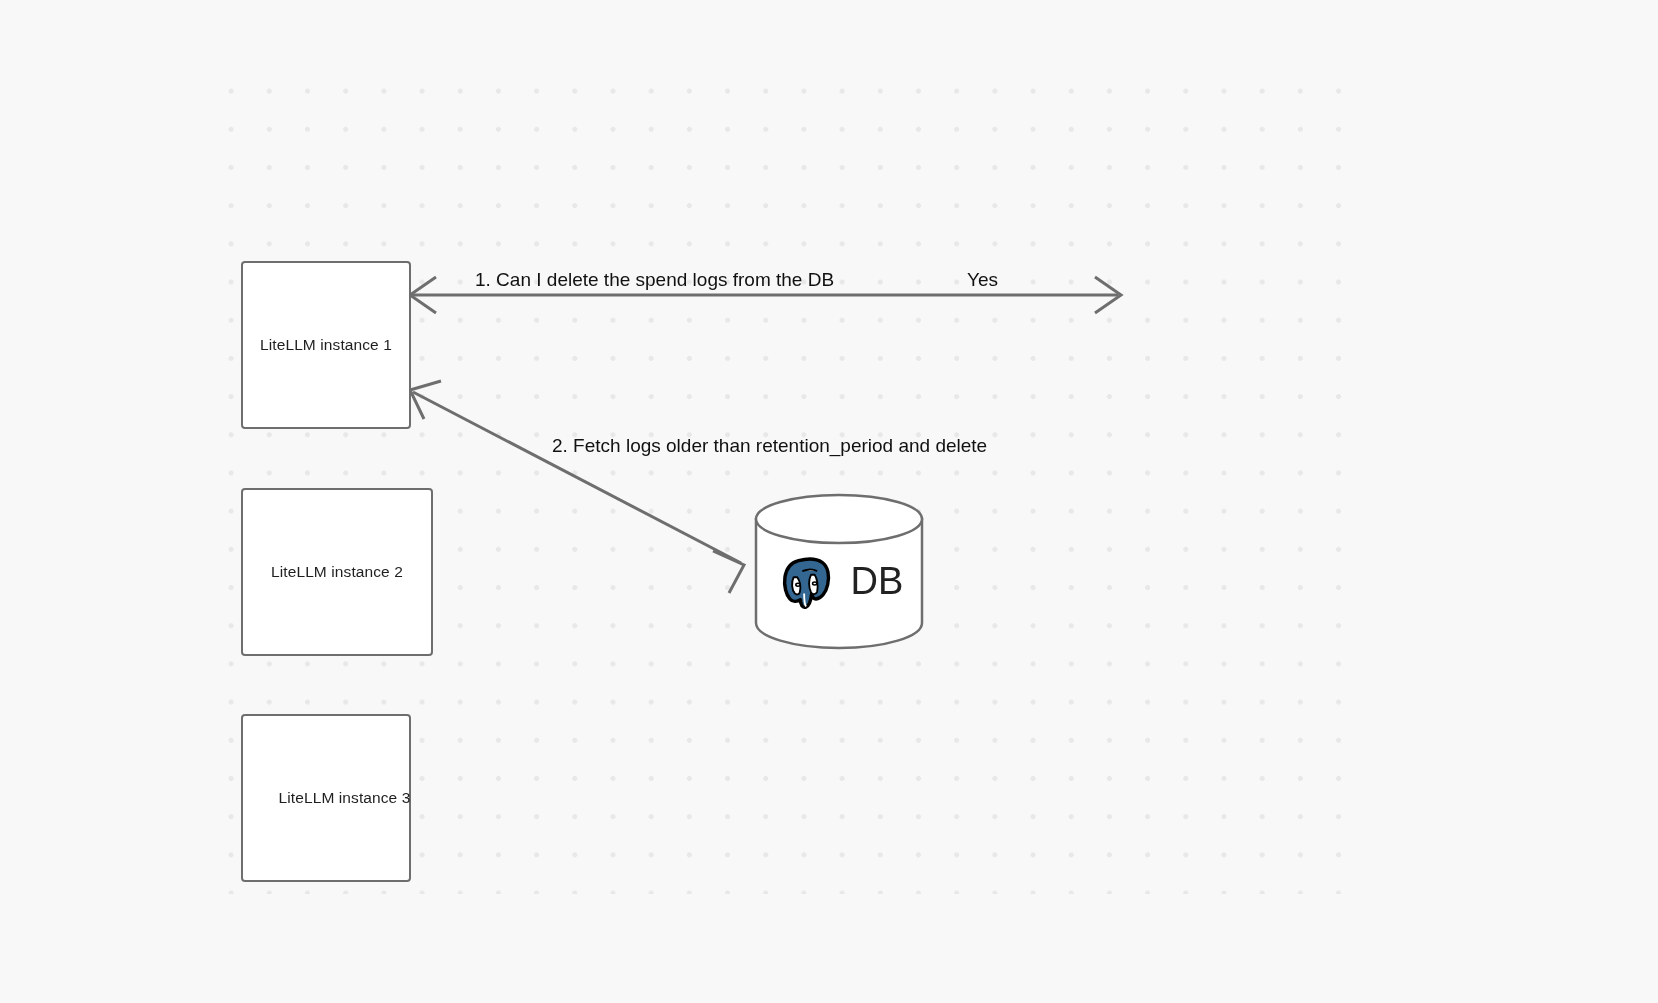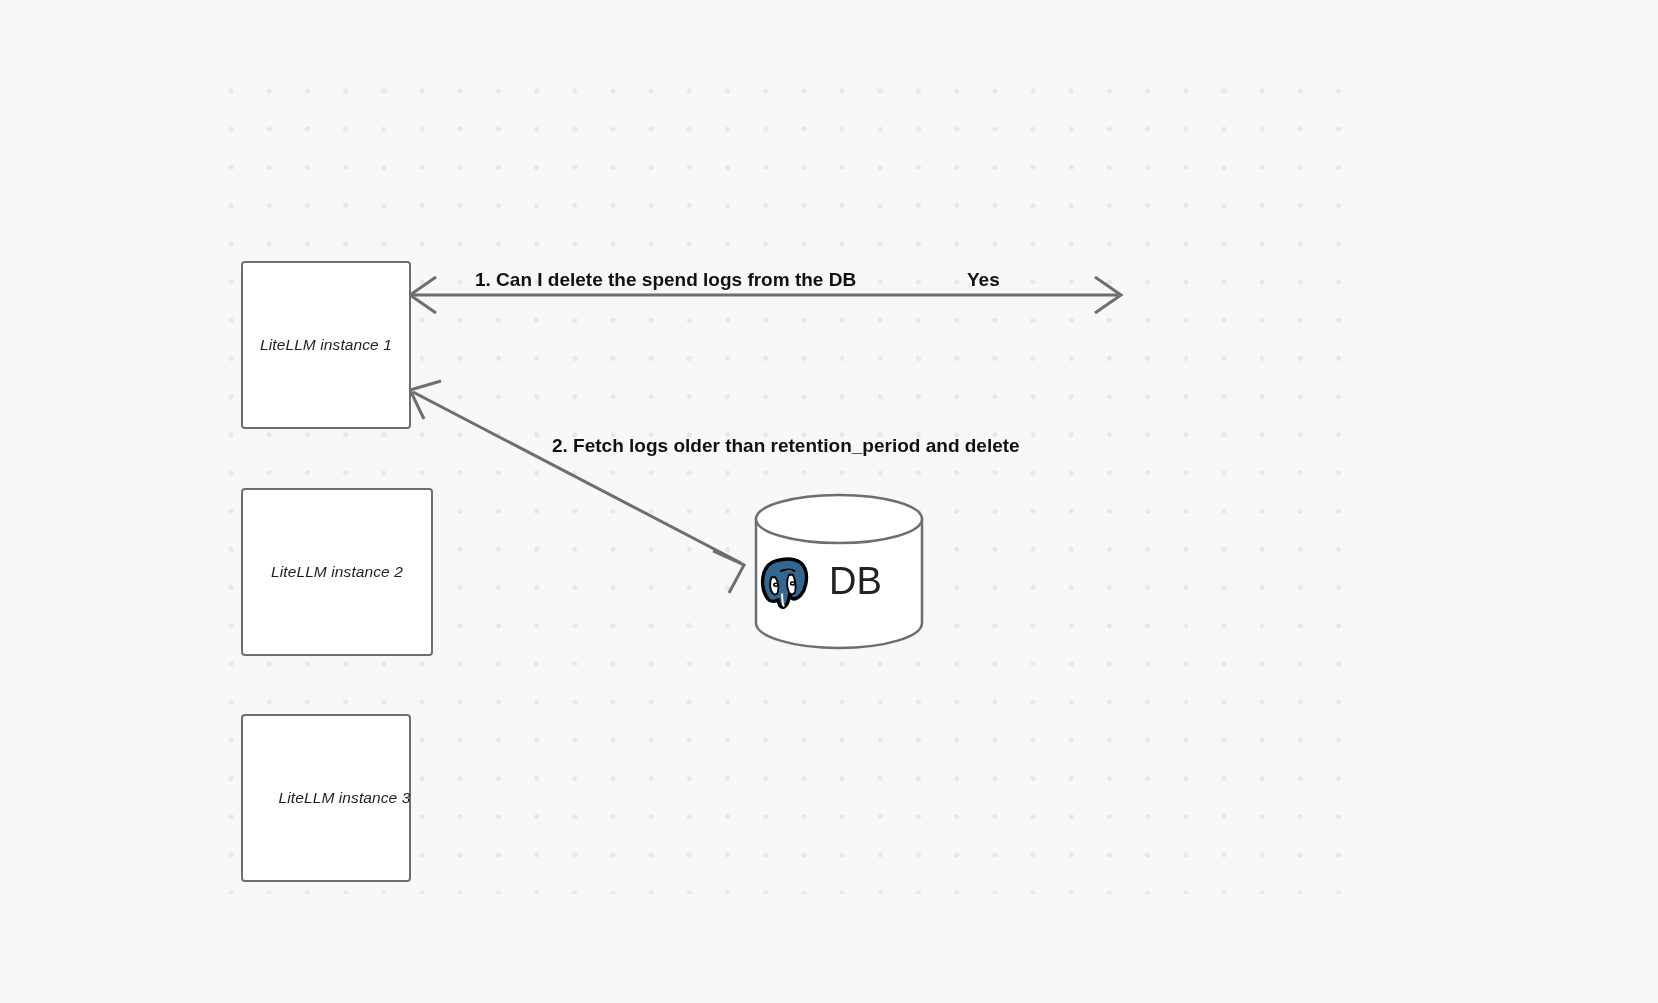--- a/index.html
+++ b/index.html
@@ -40,21 +40,20 @@
     display: flex;
     align-items: center;
     justify-content: center;
   }
   .node-box .node-label {
     font-size: 15.5px;
     color: #1f1f1f;
     font-family: "Liberation Sans", sans-serif;
     letter-spacing: 0.1px;
     white-space: nowrap;
-    font-style: italic;
   }
 
   #litellm-1 { left: 241px; top: 261px;  width: 170px; height: 168px; }
   #litellm-2 { left: 241px; top: 488px;  width: 192px; height: 168px; }
   #litellm-3 { left: 241px; top: 714px;  width: 170px; height: 168px; padding-left: 37px; }
 
   
   #redis-node {
     position: absolute;
     left: 1111px;
@@ -81,20 +80,21 @@
     width: 172px;
     height: 158px;
   }
   #db-cyl-svg { position: absolute; left: 0; top: 0; }
   #db-inner {
     position: absolute;
     left: 0; top: 44px;
     width: 172px; height: 90px;
     display: flex;
     align-items: center;
+    justify-content: center;
     gap: 16px;
   }
   #pg-elephant { width: 62px; height: 62px; display: block; }
   #db-text {
     font-size: 38px;
     font-weight: 400;
     color: #222222;
     font-family: "Liberation Sans", sans-serif;
     line-height: 1;
     margin-left: -2px;
@@ -111,21 +111,21 @@
     fill: none;
     stroke: #6e6e6e;
     stroke-width: 3;
   }
   .edge-head { fill: none; stroke: #6e6e6e; stroke-width: 3; }
 
   
   .edge-label {
     position: absolute;
     font-family: "Liberation Sans", sans-serif;
-    font-weight: bold;
+    font-weight: normal;
     font-size: 19px;
     color: #111111;
     white-space: nowrap;
     background: transparent;
   }
   #label-1 { left: 475px; top: 269px; }
   #label-1-yes { left: 967px; top: 269px; }
   #label-2 { left: 552px; top: 435px; }
 </style>
 </head>

